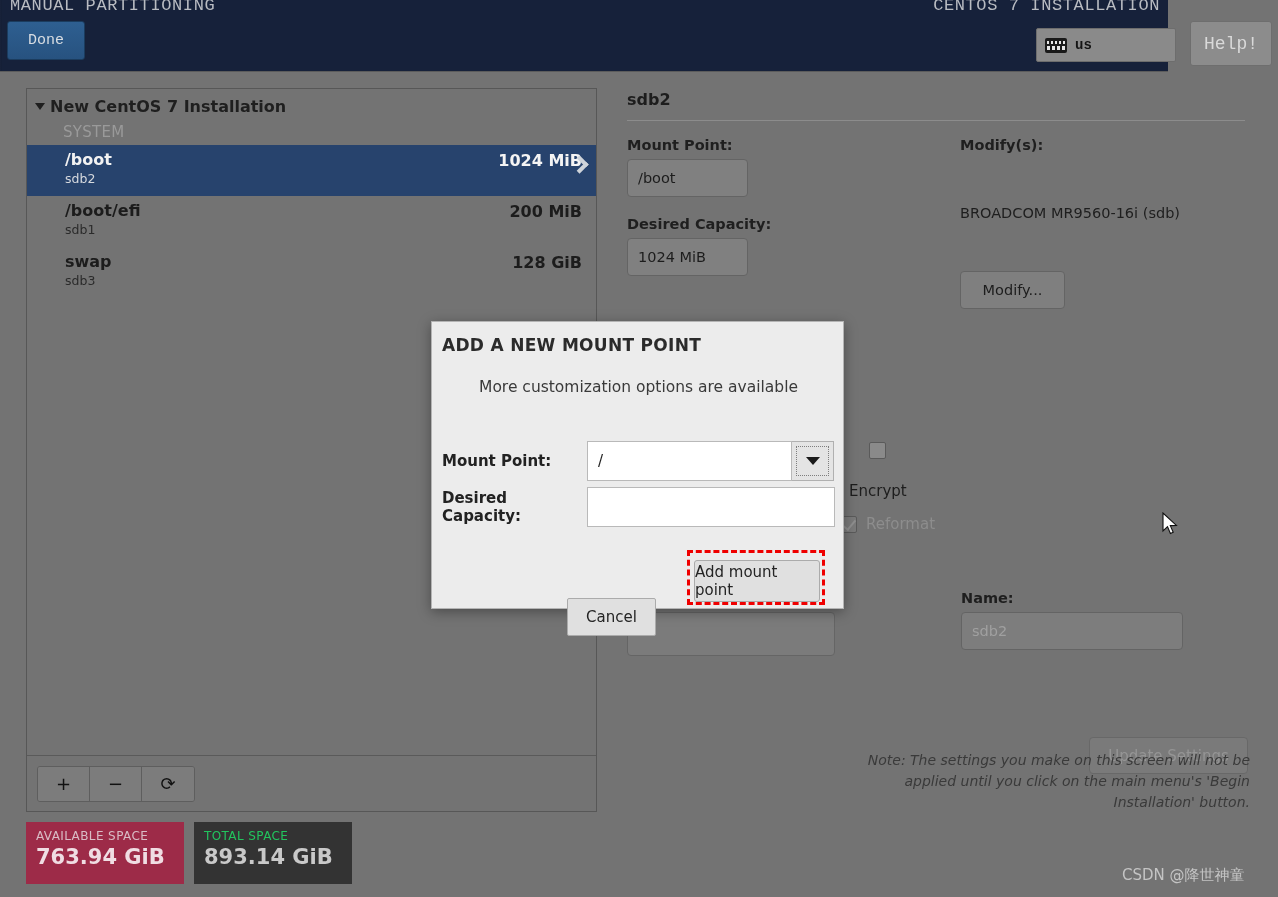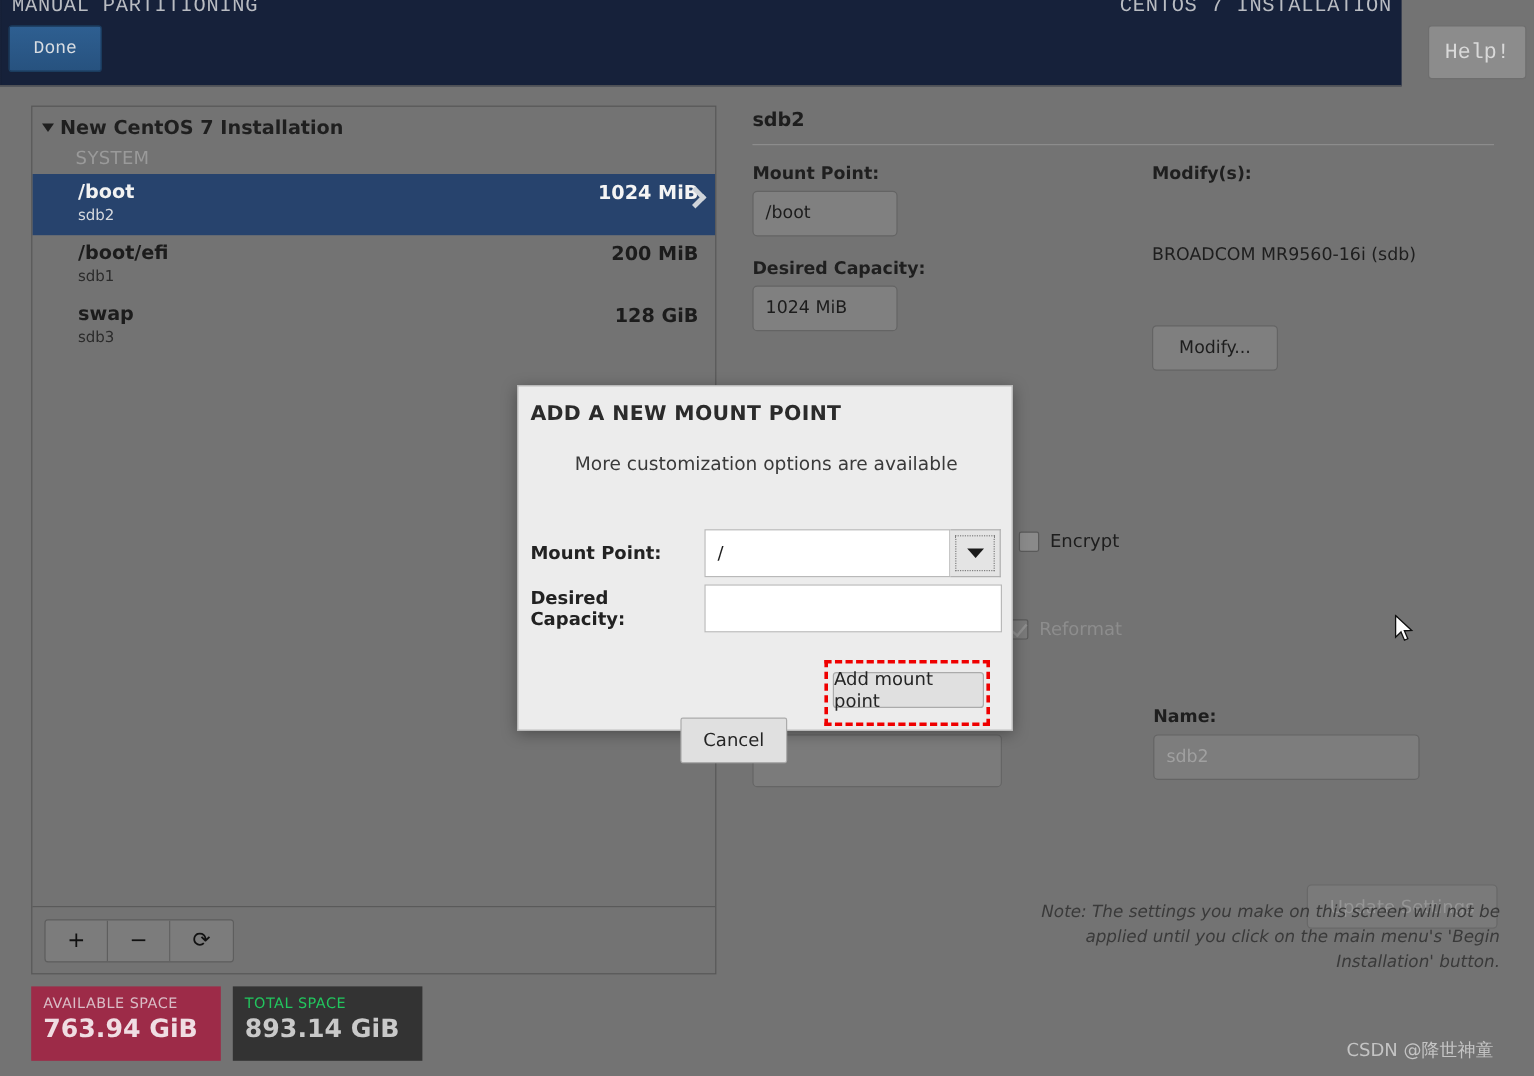--- a/index.html
+++ b/index.html
@@ -144,21 +144,21 @@
   .fld-gap { height: 19px; }
   .dev-text { font-size: 14.5px; color: #1e1e1e; margin-top: 52px; }
   .modify-btn {
     margin-top: 50px; width: 105px; height: 38px;
     background: #7f7f7f; border: 1px solid #646464; border-radius: 4px;
     display: flex; align-items: center; justify-content: center;
     font-size: 14.5px; color: #1d1d1d; cursor: pointer;
   }
   .encrypt-row {
     position: absolute; left: 222px; top: 352px;
-    display: flex; align-items: center; gap: 9px; cursor: pointer;
+    display: flex; align-items: center; gap: 23px; cursor: pointer; flex-direction: column;
   }
   .cb {
     width: 17px; height: 17px; background: #8a8a8a;
     border: 1px solid #5a5a5a; border-radius: 2px;
   }
   .cb.checked-dim { background: #7a7a7a; position: relative; }
   .cb.checked-dim::after {
     content: ""; position: absolute; left: 4px; top: 0px; width: 6px; height: 11px;
     border-right: 2px solid #8f8f8f; border-bottom: 2px solid #8f8f8f;
     transform: rotate(40deg);
@@ -232,21 +232,21 @@
     height: 38px; background: #e0e0e0; border: 1px solid #ababab; border-radius: 2px;
     display: flex; align-items: center; justify-content: center;
     font-size: 15px; color: #242424; cursor: pointer; margin-top: 40px;
   }
   .cancel-btn { position: absolute; left: 135px; top: 236px; width: 89px; }
   .addmp-wrap {
     position: absolute; left: 255px; top: 228px; width: 138px; height: 55px;
     border: 3px dashed #ef0000;
   }
   .addmp-btn {
-    position: absolute; left: 4px; top: 7px; width: 126px; height: 30px;
+    position: absolute; left: 4px; top: 7px; width: 126px; height: 42px;
     background: #e0e0e0; border: 1px solid #ababab; border-radius: 3px;
     display: flex; align-items: center; justify-content: center;
     font-size: 15px; color: #242424; cursor: pointer;
   }
 
   
   .cursor { position: absolute; left: 1162px; top: 512px; width: 16px; height: 24px; }
 
   .watermark {
     position: absolute; left: 1122px; top: 866px;
@@ -255,20 +255,24 @@
 </style>
 </head>
 <body>
 
 <div id="app">
 
   <div class="header">
     <div class="hdr-title-left">MANUAL PARTITIONING</div>
     <div class="hdr-title-right">CENTOS 7 INSTALLATION</div>
     <div class="done-btn">Done</div>
+    <div class="kbd-box">
+      <span class="kbd-glyph"></span>
+      <span class="kbd-label">us</span>
+    </div>
     <div class="help-btn">Help!</div>
   </div>
 
   <div class="left-panel">
     <div class="list-area">
       <div class="group-header">
         <span class="tri-down"></span>
         <span>New CentOS 7 Installation</span>
       </div>
       <div class="group-sub">SYSTEM</div>

